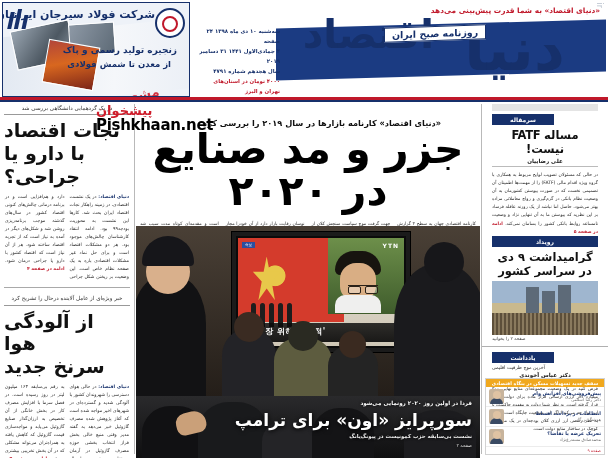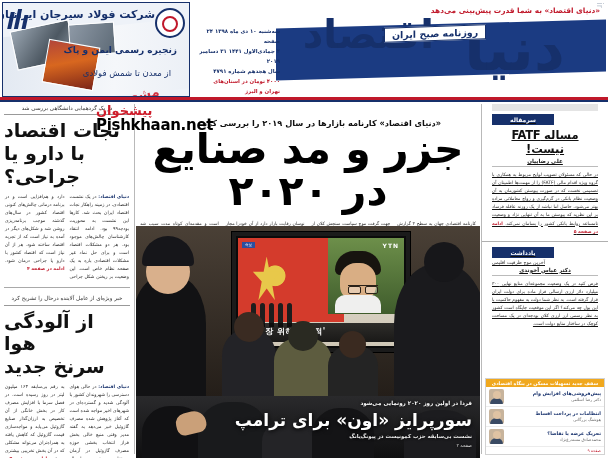--- a/index.html
+++ b/index.html
@@ -22,21 +22,21 @@
            border-radius:50%;border:2px solid #c0182a;}
   .ad-logo2{position:absolute;left:4px;top:6px;width:24px;height:24px;}
   .ad-logo2 i{position:absolute;display:block;background:#16306b;}
   .ad-logo2 i:nth-child(1){left:2px;top:3px;width:4px;height:17px;transform:skewX(-12deg);}
   .ad-logo2 i:nth-child(2){left:9px;top:0px;width:4px;height:20px;transform:skewX(-12deg);}
   .ad-logo2 i:nth-child(3){left:16px;top:6px;width:4px;height:14px;transform:skewX(-12deg);}
   .ad-t1{position:absolute;right:34px;top:5px;font-size:11px;font-weight:bold;color:#16306b;
          letter-spacing:-.3px;white-space:nowrap;}
   .ad-t2{position:absolute;right:12px;top:42px;font-size:9px;font-weight:bold;color:#16306b;
          white-space:nowrap;}
-  .ad-t3{position:absolute;right:18px;top:65px;font-size:8.5px;font-weight:normal;color:#16306b;
+  .ad-t3{position:absolute;right:18px;top:56px;font-size:8.5px;font-weight:bold;color:#16306b;
          white-space:nowrap;}
   .ad-photos{position:absolute;left:8px;top:18px;width:110px;height:72px;}
   .ph{position:absolute;border:1px solid #fff;background:#6a7682;}
   .ph.a{left:2px;top:4px;width:58px;height:38px;transform:rotate(-12deg);
         background:linear-gradient(135deg,#9aa6b2,#4d5862 60%,#8e99a6);}
   .ph.b{left:34px;top:22px;width:50px;height:42px;transform:rotate(10deg);
         background:linear-gradient(160deg,#b2453a,#d8671f 45%,#7b2418);}
   .ph.c{left:58px;top:2px;width:44px;height:30px;transform:rotate(-4deg);
         background:linear-gradient(120deg,#8e99a6,#5d6a76);}
   .ad-stamp{position:absolute;right:30px;bottom:-6px;font-size:13px;color:#cf1d2b;
@@ -169,21 +169,21 @@
   .cb-kick{position:absolute;right:8px;top:4px;color:#fff;font-size:5.6px;font-weight:bold;
          text-shadow:0 0 3px #000;}
   .cb-head{position:absolute;right:8px;top:14px;color:#fff;font-size:17px;font-weight:bold;
          letter-spacing:-.8px;text-shadow:0 1px 4px #000;}
   .cb-sub{position:absolute;right:8px;top:37px;color:#eee;font-size:5.4px;font-weight:bold;
          text-shadow:0 0 3px #000;}
   .cb-pg{position:absolute;right:8px;top:47px;color:#ddd;font-size:4.6px;
          text-shadow:0 0 3px #000;}
 
   
-  .sec{margin:0 10px;text-decoration:underline;}
+  .sec{margin:0 10px;}
   .sec-h{background:#16306b;color:#fff;font-size:6px;font-weight:bold;text-align:center;
          padding:2px 0;width:62px;margin-right:auto;margin-left:0;}
   .sec-h.wide{width:100%;}
   .sec-bar{height:7px;background:#e4e4e4;margin-bottom:3px;}
   .r-head{font-size:11.5px;font-weight:bold;text-align:center;color:#111;margin-top:3px;
           letter-spacing:-.4px;}
   .r-auth{font-size:5.6px;font-weight:bold;text-align:center;color:#222;margin-top:2px;
           padding-bottom:2px;border-bottom:1px solid #bbb;}
   .r-body{font-size:4.5px;line-height:1.8;text-align:justify;color:#2b2b2b;margin-top:4px;}
   .r-sub{font-size:4.8px;color:#333;text-align:left;margin-top:2px;}
@@ -234,21 +234,21 @@
         <div class="ph c"></div>
         <div class="ph b"></div>
       </div>
       <div class="ad-logo"></div>
       <div class="ad-logo2">
           <i></i>
           <i></i>
           <i></i>
         </div>
       <div class="ad-t1">شرکت فولاد سیرجان ایرانیان</div>
-      <div class="ad-t2">زنجیره رسمی ایمن و پاک</div>
+      <div class="ad-t2">زنجیره تولید رسمی و پاک</div>
       <div class="ad-t3">از معدن تا شمش فولادی</div>
       <div class="ad-stamp">مشهد</div>
     </div>
 
     <div class="mast">
       <div class="mast-slogan">«دنیای اقتصاد» به شما قدرت پیش‌بینی می‌دهد</div>
       <div class="mast-blue"></div>
       <div class="mast-logo">دنیا</div>
       <div class="mast-word">اقتصاد</div>
       <div class="mast-sub">روزنامه صبح ایران</div>
@@ -366,20 +366,34 @@
       <div class="sec-bar"></div>
       <div class="sec-h">سرمقاله</div>
       <div class="r-head">مساله FATF نیست!</div>
       <div class="r-auth">علی رضاییان</div>
       <div class="r-body">
         <span>در حالی که مسئولان تصویب لوایح مربوط به همکاری با گروه ویژه اقدام مالی (FATF) را از مهمت‌ها اطمینان آن تصمیمی نخست که در صورت پیوستن کشورمان به آن وضعیت نظام بانکی در گرم‌گیری و رواج معاملاتی مراده بهتر می‌شود، حاصل اما نباشد از یک روزنه عاقله فرساد بر این نظرید که پیوستن ما به آن تنهایی نژاد و وضعیت نامساعد روابط بانکی کشور را بسامان نمی‌کند.</span>
         <span class="more">ادامه در صفحه ۵</span>
       </div>
     </div>
 
+    <div class="sec">
+      <div class="sec-h wide">رویداد</div>
+      <div class="r-head">گرامیداشت ۹ دی در سراسر کشور</div>
+      <div class="r-img">
+        <div class="tower t1"></div>
+        <div class="tower t2"></div>
+        <div class="tower t3"></div>
+        <div class="ban b1"></div>
+        <div class="ban b2"></div>
+        <div class="ban b3"></div>
+        <div class="crowd"></div>
+      </div>
+      <div class="r-cap">صفحه ۲ را بخوانید</div>
+    </div>
 
     <div class="r-hr"></div>
 
     <div class="sec">
       <div class="sec-h">یادداشت</div>
       <div class="r-sub">آخرین موج ظرفیت اقلیمی</div>
       <div class="r-auth">دکتر عباس آخوندی</div>
       <div class="r-body">فرض کنید در یک وضعیت مجموعه‌ای منابع نهایی ۳۰۰ میلیارد دلار ارزی ارسالی فراز ماده برای دولت ایران قرار گرفته است. به نظر شما دولت به مفهوم حاکمیت با این پول چه می‌کند؟ اگر این موقعیت جایگاه است کشور به نظر رسمی ارز ارزی کلان بودجه‌ای در یک مساحت کوچک در ساختار منابع دولت است.</div>
     </div>
 

